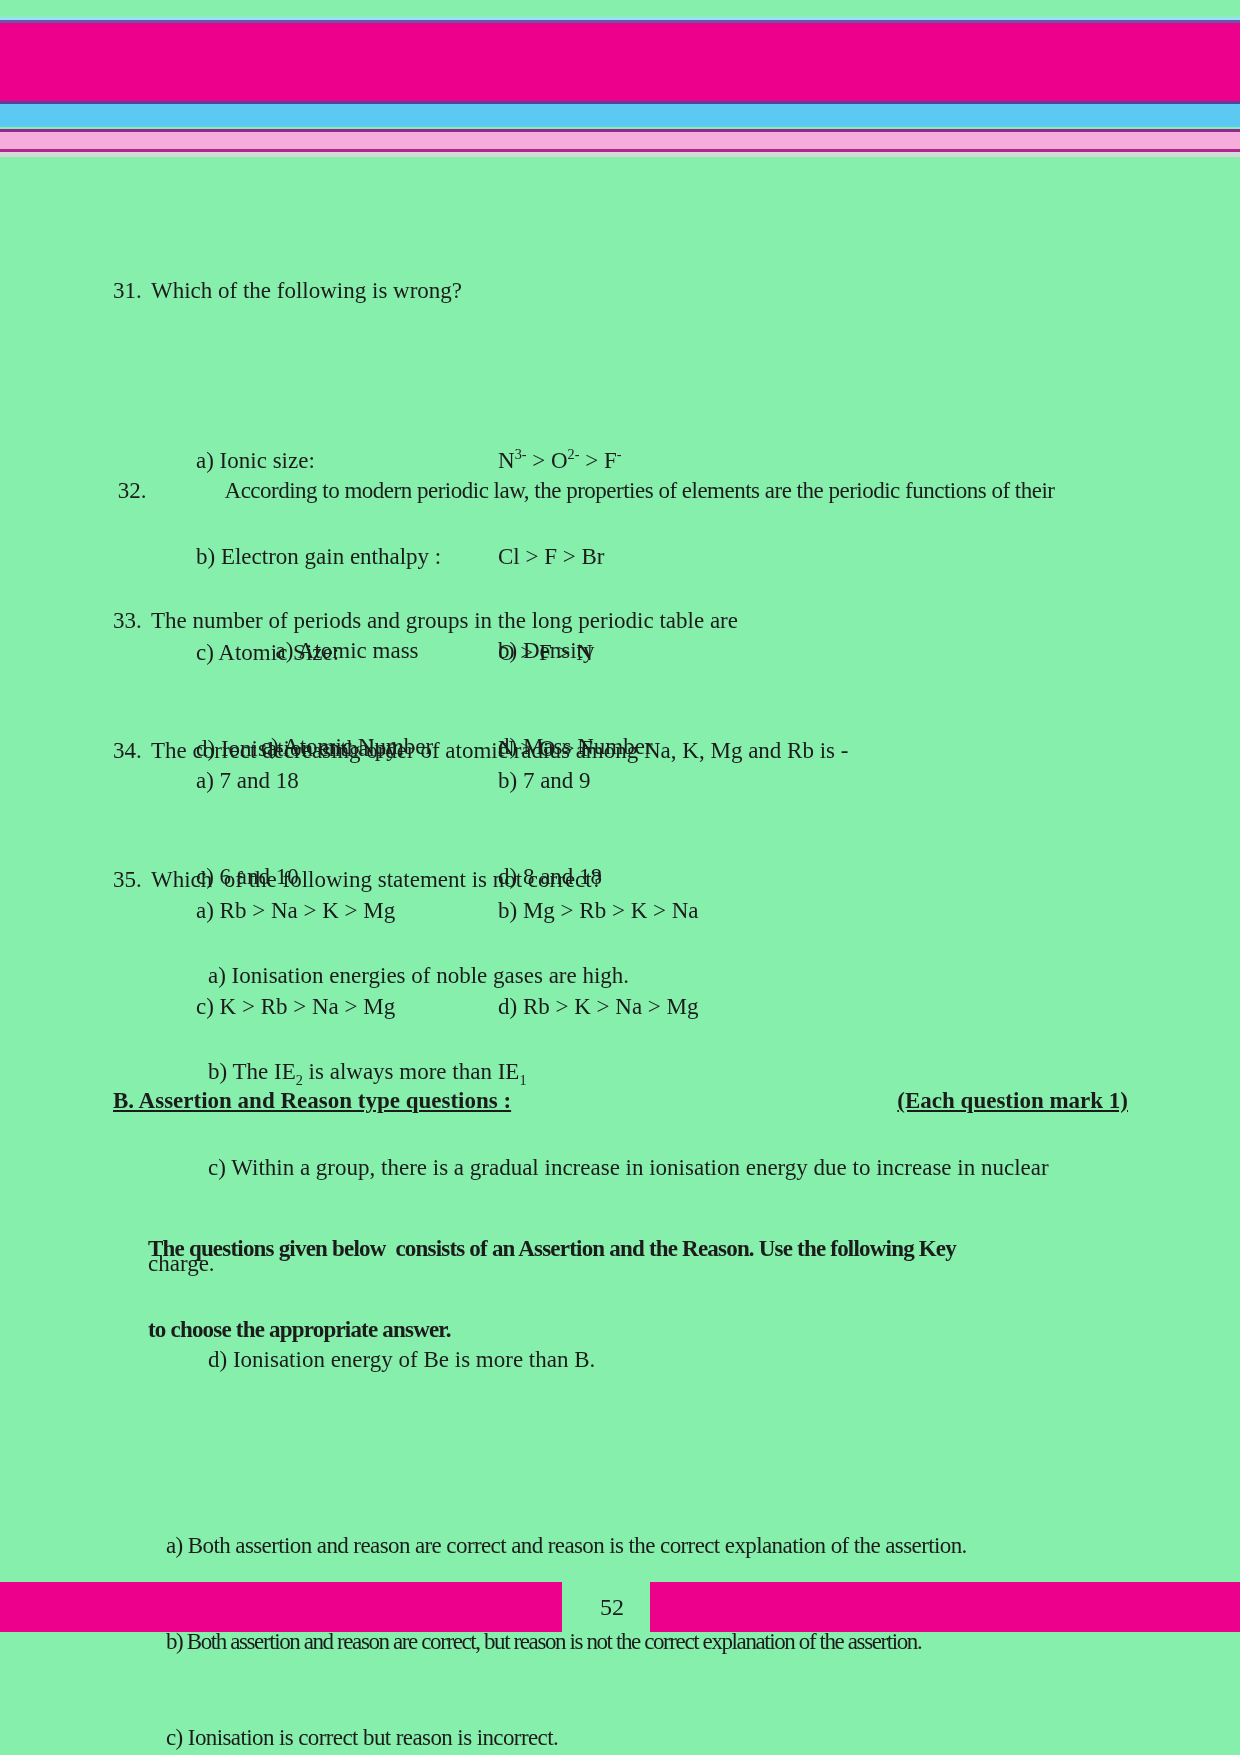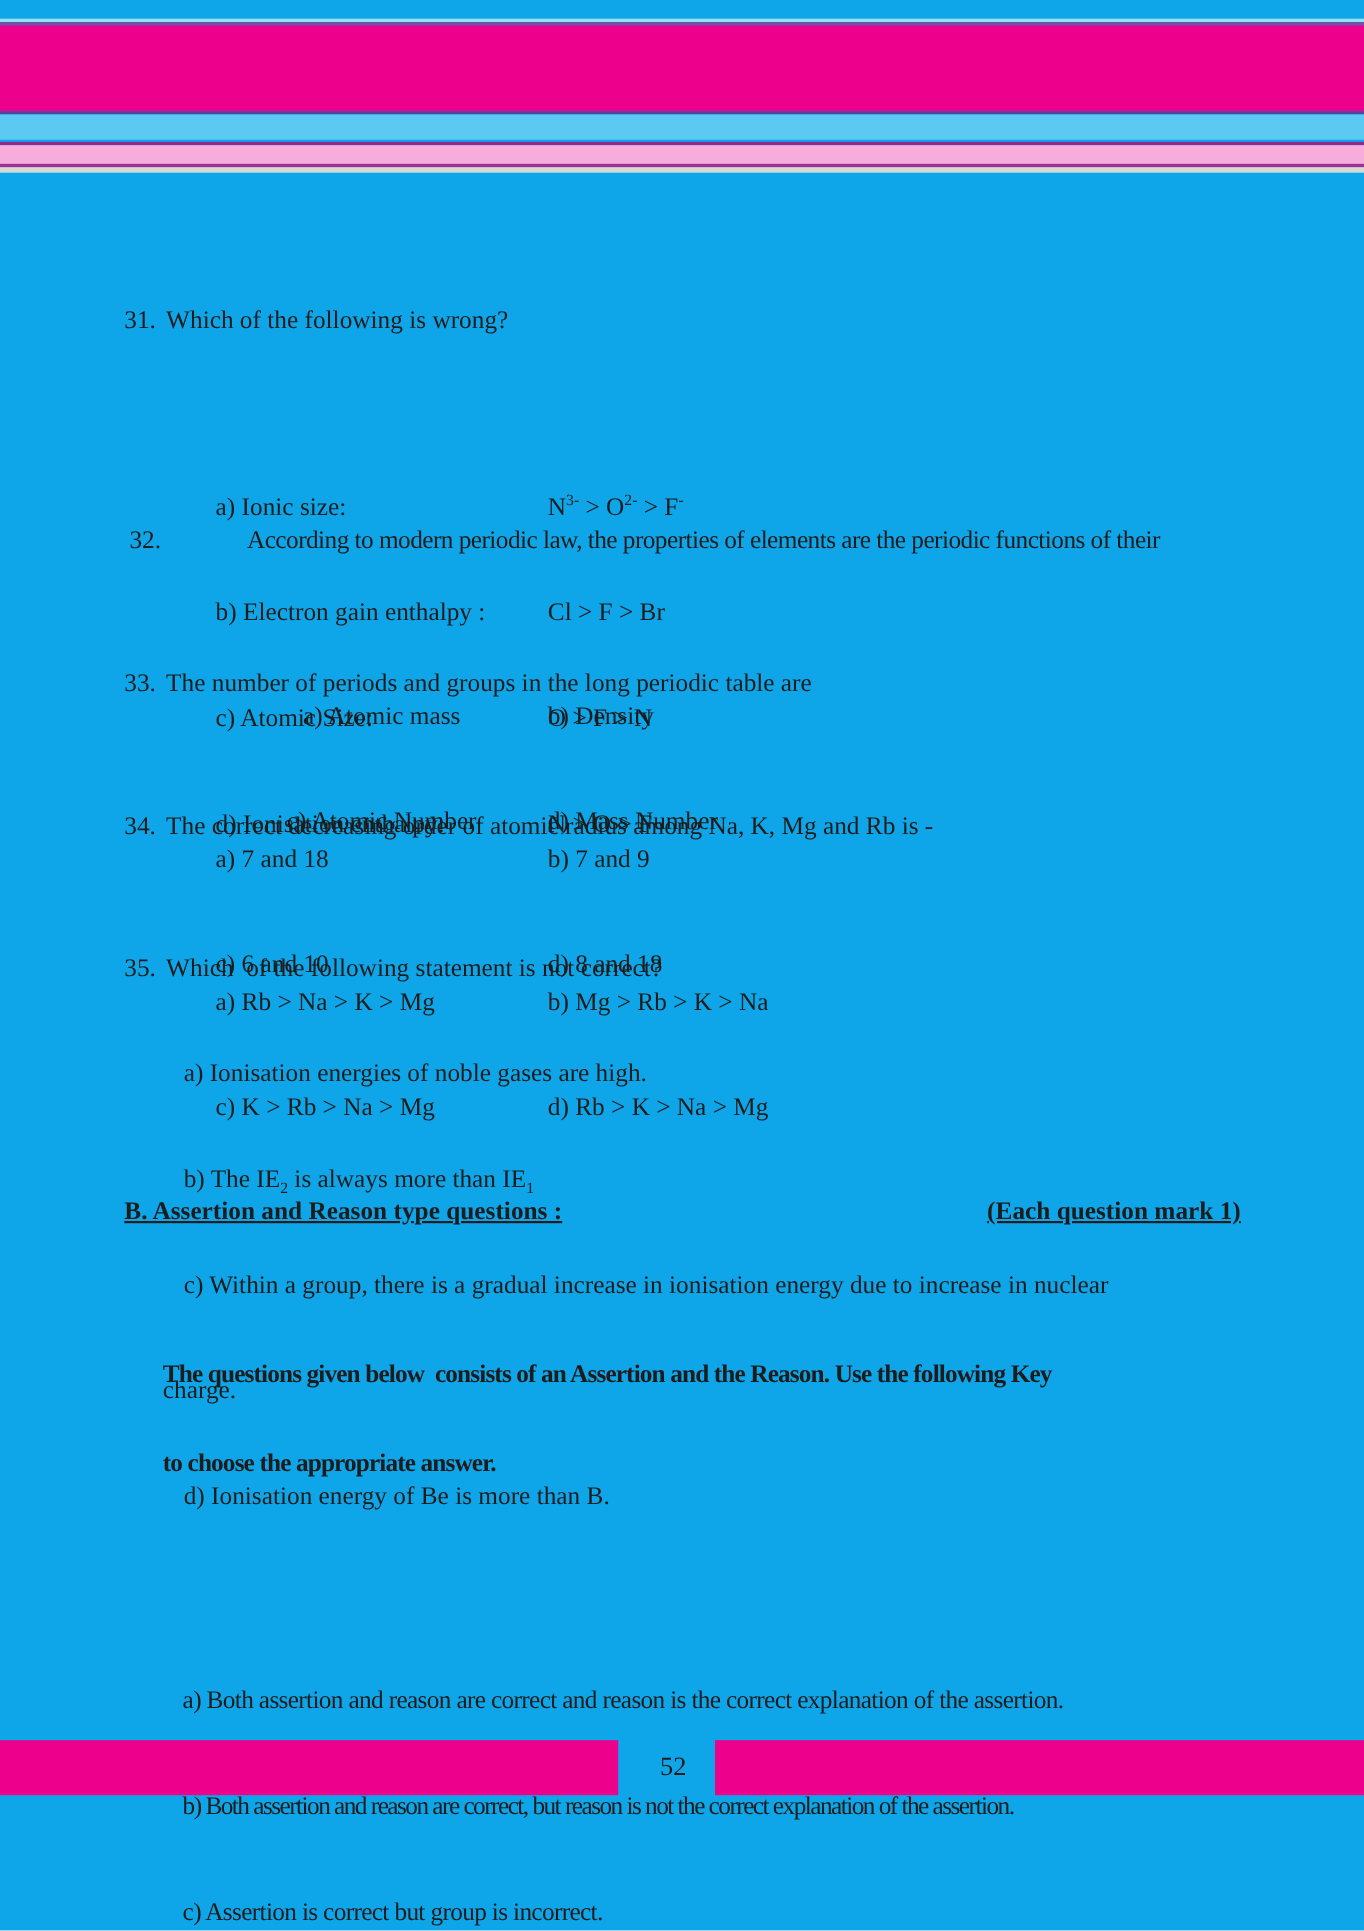--- a/index.html
+++ b/index.html
@@ -1,19 +1,19 @@
 <!DOCTYPE html>
 <html><head>
 <meta charset="utf-8">
 <style>
   html,body{margin:0;padding:0;background:#fff;}
   .page{
     position:relative;
     width:1240px;height:1755px;
-    background:#0ea5e9;
+    background:#86efac;
     font-family:"Liberation Serif", serif;
     color:#1c1c1c;
     overflow:hidden;
   }
   .band{position:absolute;left:0;width:1240px;}
   .band-cyan   {top:17px;height:3px;background:#9adff6;}
   .band-violet1{top:20px;height:3px;background:#6b55a8;}
   .band-magenta{top:23px;height:78px;background:#ec008c;}
   .band-violet2{top:101px;height:3px;background:#5c4099;}
   .band-blue   {top:104px;height:23px;background:#5cc9f2;}
@@ -28,21 +28,21 @@
     white-space:pre;
   }
   .q-head{display:flex;}
   .q-num{width:38px;flex:none;}
   .q-text{flex:1;}
   .tight{letter-spacing:-0.5px;}
   .opts{margin-left:83px;}
   .opts-gap{margin-top:10px;}
   .opt-row{display:flex;}
   .opt-c1{width:302px;flex:none;}
-  .line-indent{margin-left:54px;}
+  .line-indent{margin-left:95px;}
   .line-outdent{margin-left:35px;}
   sup,sub{font-size:0.62em;line-height:0;}
 
   #q31{top:211px;}
   #q32{top:411px;text-align:center;}
   #q33{top:541px;}
   #q34{top:671px;}
   #q35{top:800px;}
   #sectionB{top:1021px;}
 
@@ -169,21 +169,21 @@
       <span>B. Assertion and Reason type questions :</span>
       <span>(Each question mark 1)</span>
     </div>
     <div class="b-intro">
       <div>The questions given below  consists of an Assertion and the Reason. Use the following Key</div>
       <div>to choose the appropriate answer.</div>
     </div>
     <div class="b-key">
       <div class="key-line">a) Both assertion and reason are correct and reason is the correct explanation of the assertion.</div>
       <div class="key-line tighter">b) Both assertion and reason are correct, but reason is not the correct explanation of the assertion.</div>
-      <div class="key-line">c) Assertion is correct but group is incorrect.</div>
+      <div class="key-line">c) Ionisation is correct but reason is incorrect.</div>
       
     </div>
     
     
   </div>
 
   <div class="footer-bar footer-bar-left"></div>
   <div class="footer-bar footer-bar-right"></div>
   <div class="page-number">52</div>
 

